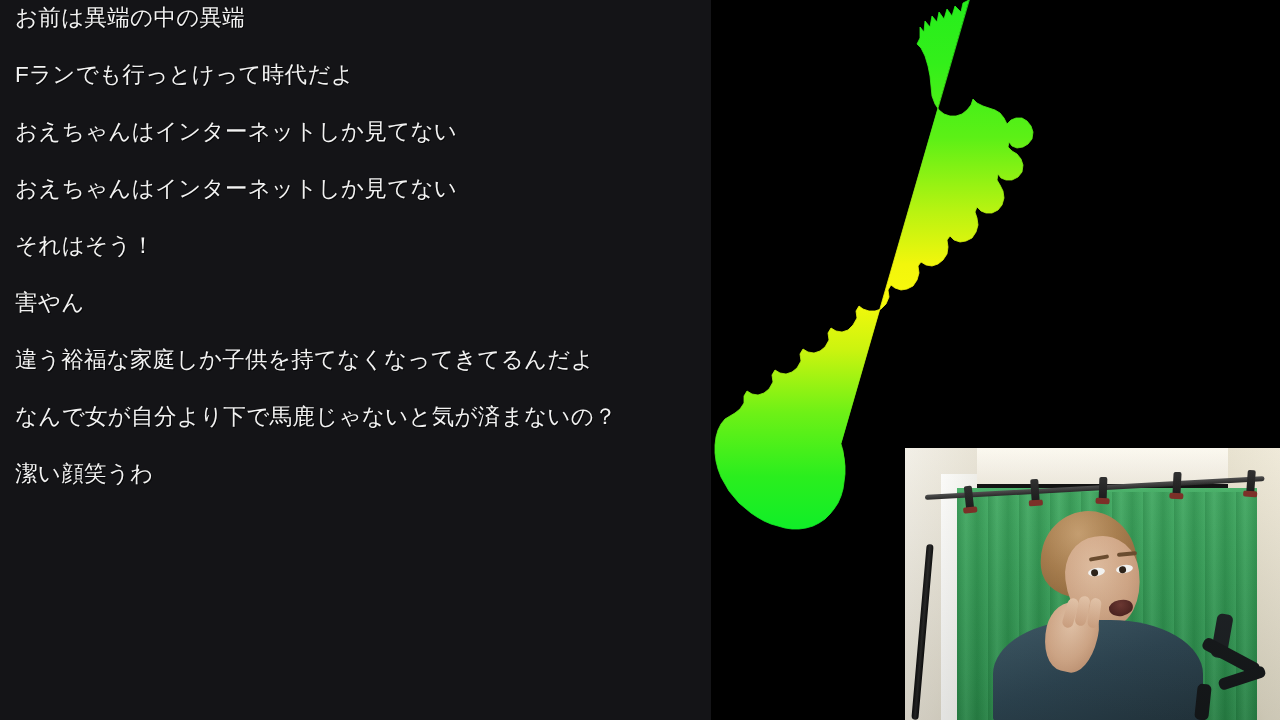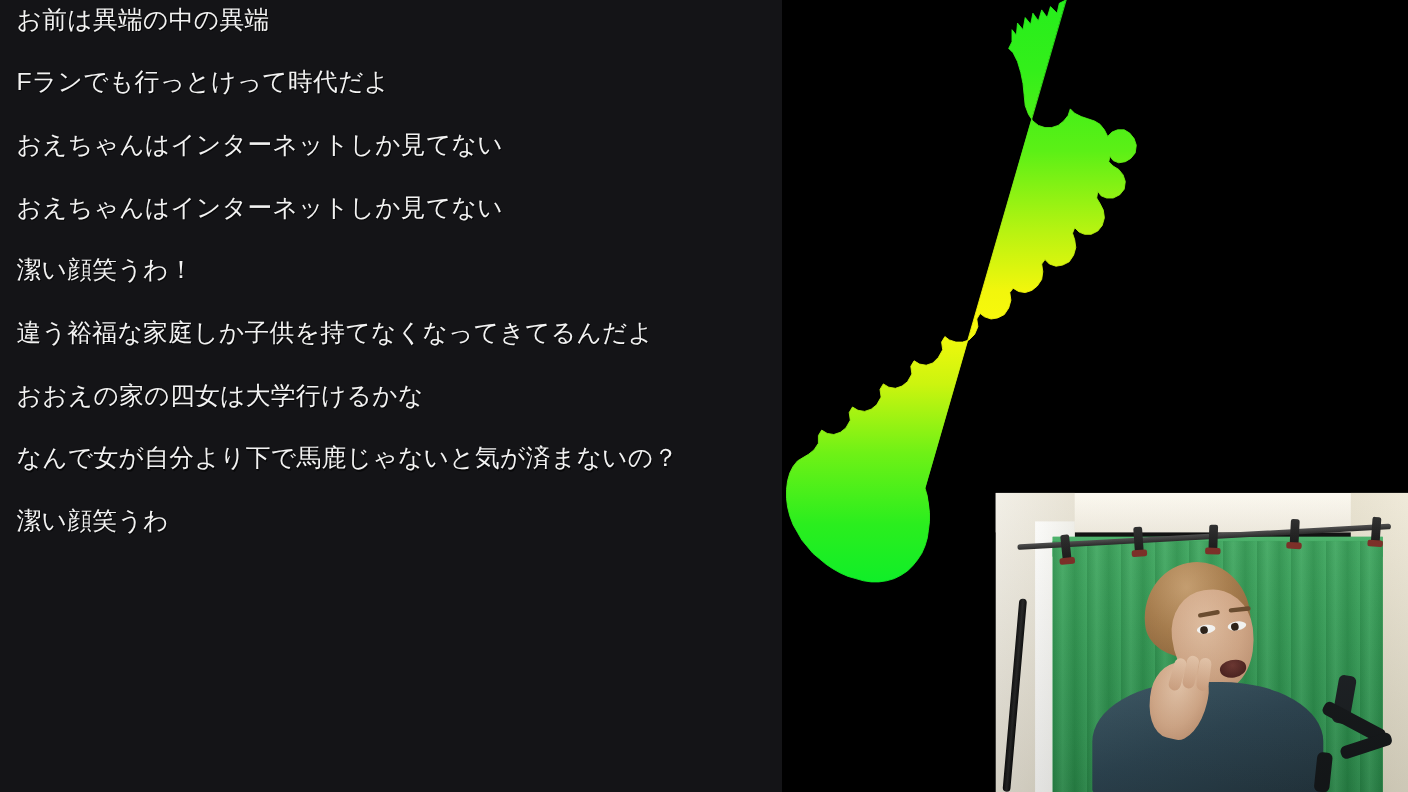--- a/index.html
+++ b/index.html
@@ -242,23 +242,23 @@
 <body>
 
 <div id="stage" style="background: rgb(0, 0, 0);">
 
   <div id="comment-panel" style="background: rgb(20, 20, 23);">
     <div id="comment-list" style="color: rgb(242, 242, 242);">
         <p class="comment-line">お前は異端の中の異端</p>
         <p class="comment-line">Fランでも行っとけって時代だよ</p>
         <p class="comment-line">おえちゃんはインターネットしか見てない</p>
         <p class="comment-line">おえちゃんはインターネットしか見てない</p>
-        <p class="comment-line">潔い顔笑うわ！</p>
+        <p class="comment-line">それはそう！</p>
+        <p class="comment-line">害やん</p>
         <p class="comment-line">違う裕福な家庭しか子供を持てなくなってきてるんだよ</p>
-        <p class="comment-line">おおえの家の四女は大学行けるかな</p>
         <p class="comment-line">なんで女が自分より下で馬鹿じゃないと気が済まないの？</p>
         <p class="comment-line">潔い顔笑うわ</p>
       </div>
   </div>
 
   <div id="map-stage">
     <svg id="map-svg" viewBox="0 0 570 720" preserveAspectRatio="xMidYMid meet">
       <defs>
         <linearGradient id="mieGrad" x1="0" y1="0" x2="0" y2="1">
           <stop offset="0%" stop-color="#2fee1f"></stop>

